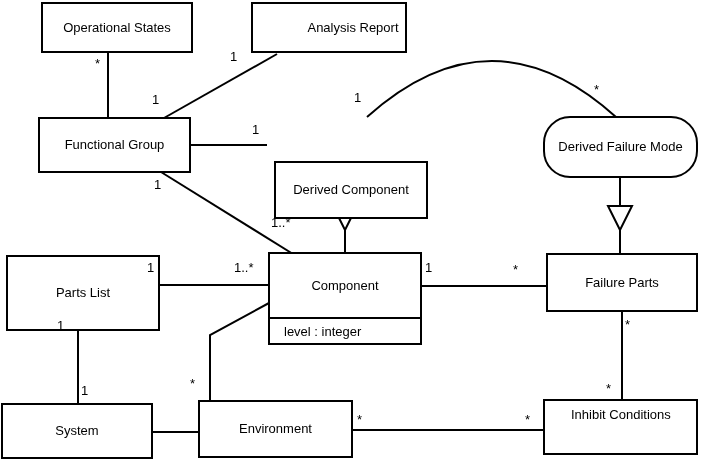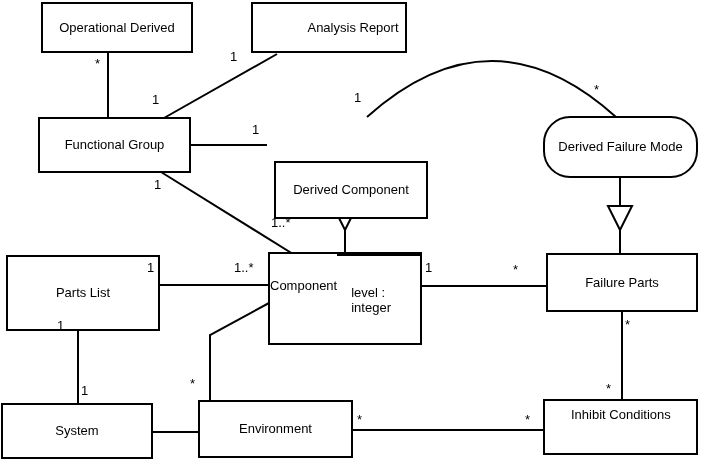--- a/index.html
+++ b/index.html
@@ -39,21 +39,21 @@
     padding: 4px 0 0 26px;
     line-height: 19px;
     width: 100px;
   }
   .class-box {
     position: absolute;
     box-sizing: border-box;
     border: 2px solid #000000;
     background: #ffffff;
     display: flex;
-    flex-direction: row;
+    flex-direction: column;
   }
   .name-compartment {
     height: 63px;
     display: flex;
     align-items: center;
     justify-content: center;
     text-align: center;
   }
   .attr-compartment {
     border-top: 2px solid #000000;
@@ -89,21 +89,21 @@
     <line x1="154" y1="285" x2="269" y2="285"></line>
     <line x1="421" y1="286" x2="547" y2="286"></line>
     <line x1="78" y1="313" x2="78" y2="404"></line>
     <line x1="152" y1="432" x2="199" y2="432"></line>
     <polyline points="269,303 210,335 210,401"></polyline>
     <line x1="352" y1="430" x2="544" y2="430"></line>
     <line x1="622" y1="311" x2="622" y2="400"></line>
   </svg>
 
   <div class="box" style="left:41px; top:2px; width:152px; height:51px;">
-    <span>Operational Derived</span>
+    <span>Operational States</span>
   </div>
 
   <div class="box" style="left:251px; top:2px; width:156px; height:51px;padding-left:48px;">
     <span>Analysis Report</span>
   </div>
 
   <div class="box" style="left:38px; top:117px; width:153px; height:56px;">
     <span>Functional Group</span>
   </div>
 

